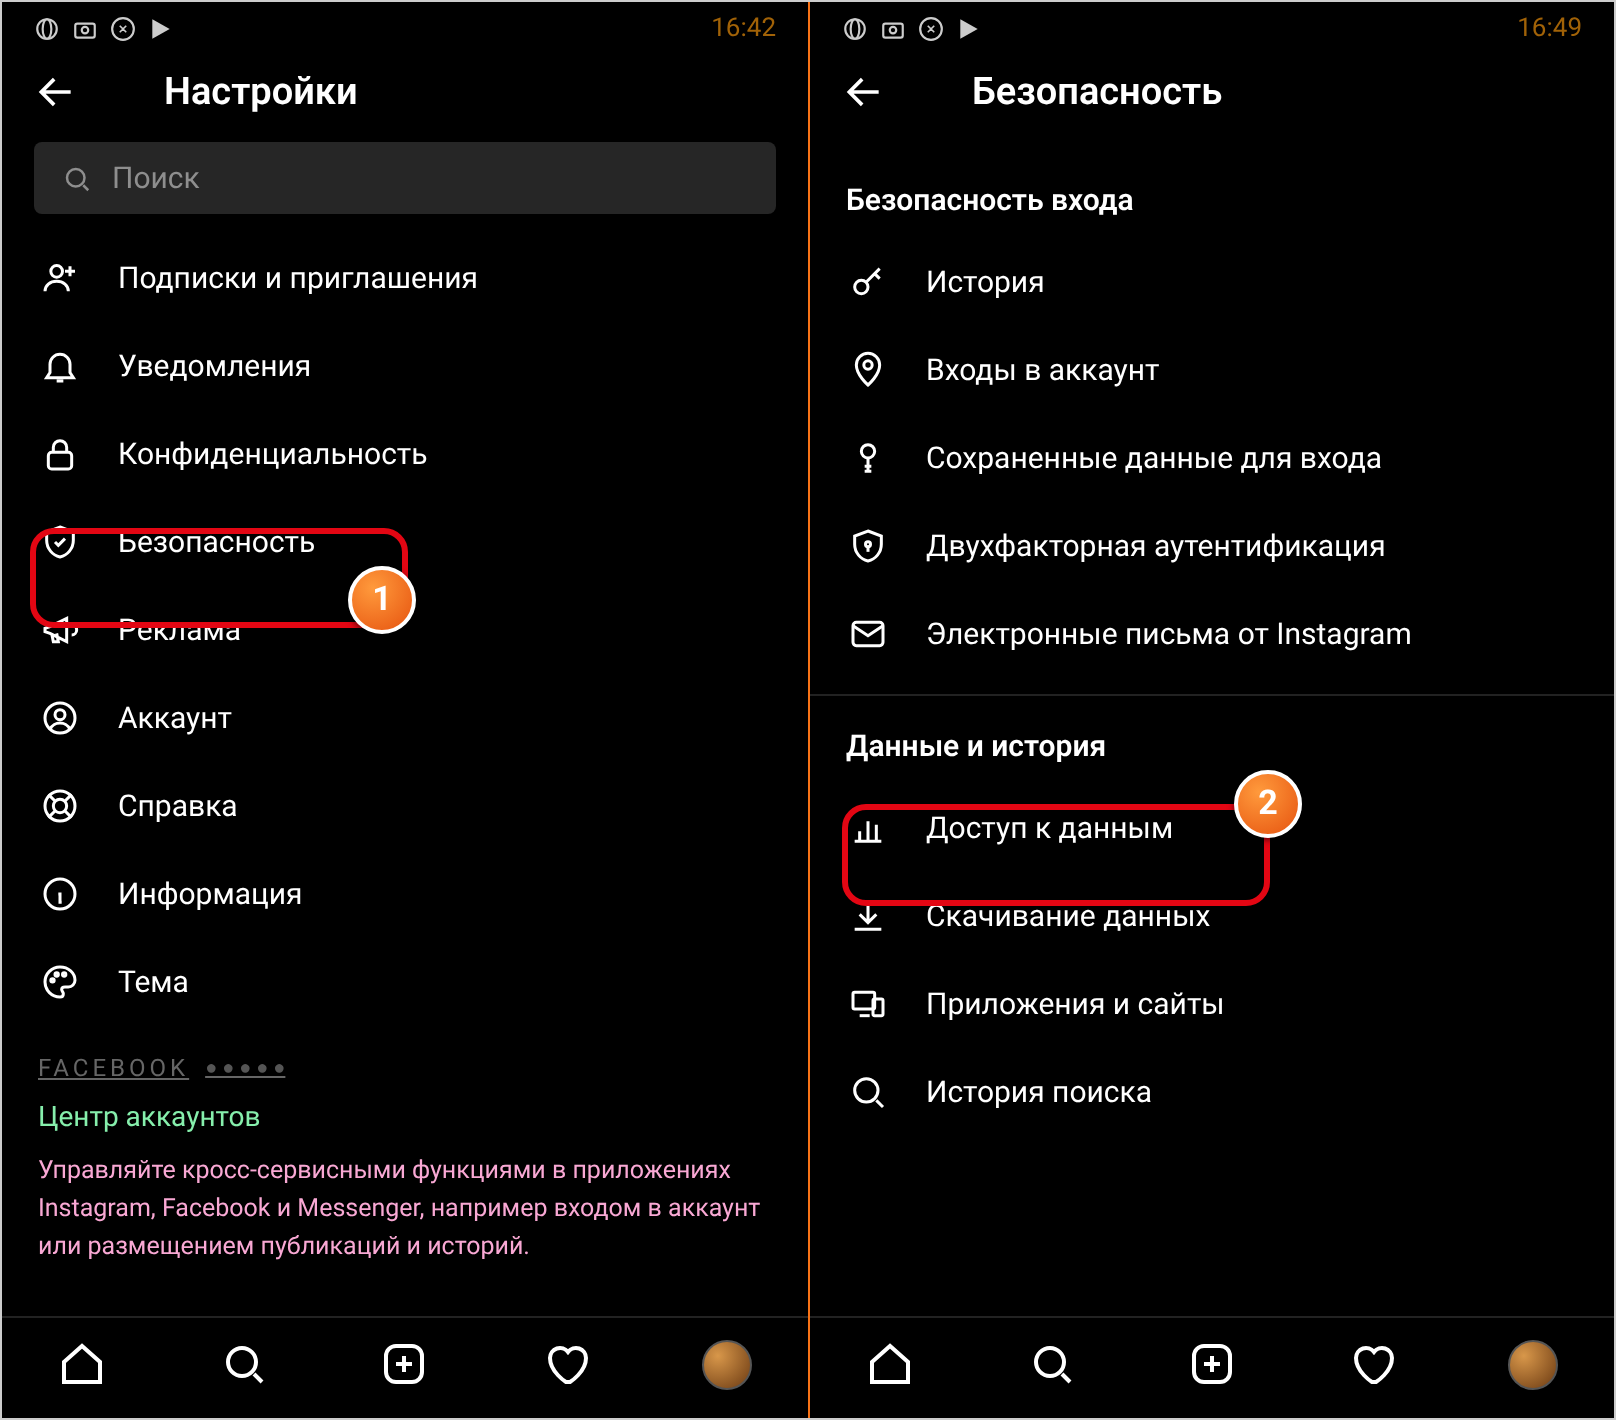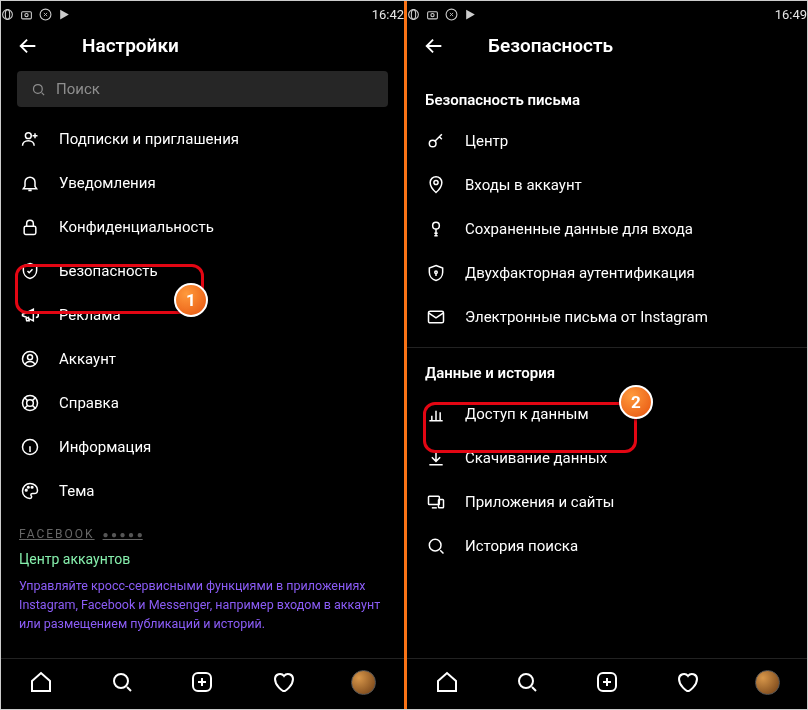--- a/index.html
+++ b/index.html
@@ -13,28 +13,28 @@
   }
   .phone {
     width: 50%;
     height: 100%;
     background: #000;
     color: #fff;
     display: flex;
     flex-direction: column;
     position: relative;
   }
-  .phone + .phone { border-left: 3px solid #f97316; }
+  .phone + .phone { border-left: 1px solid #f97316; }
   .status-bar {
     display: flex;
     justify-content: space-between;
     align-items: center;
-    padding: 6px 0 2px;
+    padding: 6px 16px 2px;
     font-size: 13px;
-    color: #e5e5e5;
+    color: #a16207;
   }
   .status-left { display: flex; gap: 6px; align-items: center; }
   .status-left span, .status-right span { display: inline-flex; }
   .header {
     display: flex;
     align-items: center;
     gap: 20px;
     padding: 10px 16px 14px;
   }
   .header .title { font-size: 19px; font-weight: 600; margin-left: 23px; }
@@ -75,21 +75,21 @@
     display: flex; gap: 8px; align-items: center; text-decoration: underline;
   }
   .facebook-block .dots { letter-spacing: 0; font-size: 10px; color: #555; }
   .link-blue {
     padding: 4px 18px 10px;
     color: #86efac;
     font-size: 14px;
   }
   .info-text {
     padding: 0 18px 12px;
-    color: #8b5cf6;
+    color: #f9a8d4;
     font-size: 12.5px;
     line-height: 1.5;
   }
   .sub-header {
     padding: 10px 18px 0;
     font-size: 15px;
     font-weight: 600;
   }
   .bottom-nav {
     display: flex;
@@ -336,30 +336,30 @@
   <div class="header">
     <span>
         <svg width="22" height="22" viewBox="0 0 24 24" fill="none" stroke="#fff" stroke-width="2">
           <path d="M20 12H4m7-7l-7 7 7 7"></path>
         </svg>
       </span>
     <span class="title">Безопасность</span>
   </div>
 
   <div class="list">
-    <div class="section-title">Безопасность письма</div>
+    <div class="section-title">Безопасность входа</div>
 
     <div class="item">
       <span class="ico">
           <svg width="20" height="20" viewBox="0 0 24 24" fill="none" stroke="#fff" stroke-width="1.8">
             <circle cx="8" cy="15" r="4"></circle>
             <path d="M11 12l8-8M16 7l3 3"></path>
           </svg>
         </span>
-      <span>Центр</span>
+      <span>История</span>
     </div>
     <div class="item">
       <span class="ico">
           <svg width="20" height="20" viewBox="0 0 24 24" fill="none" stroke="#fff" stroke-width="1.8">
             <path d="M12 21s-7-6-7-12a7 7 0 0114 0c0 6-7 12-7 12z"></path>
             <circle cx="12" cy="9" r="2.5"></circle>
           </svg>
         </span>
       <span>Входы в аккаунт</span>
     </div>

